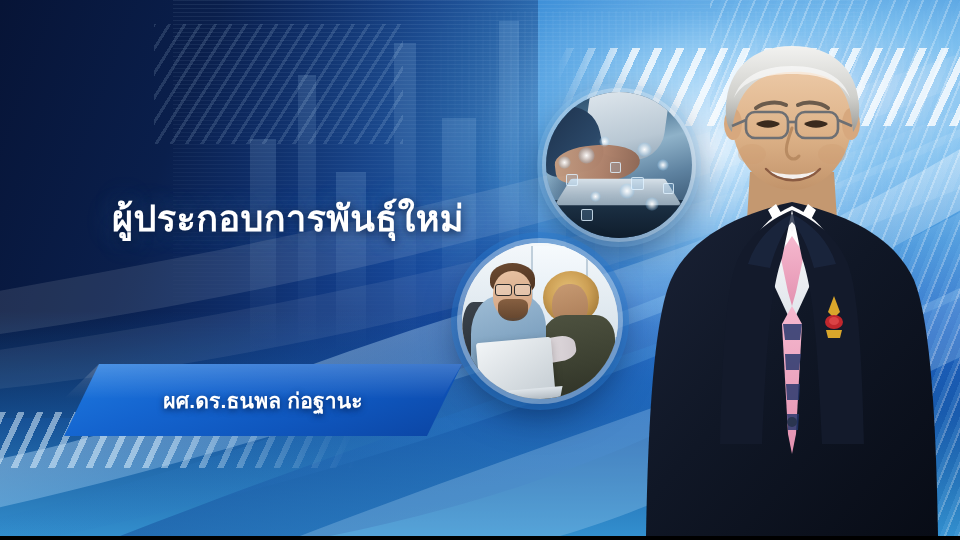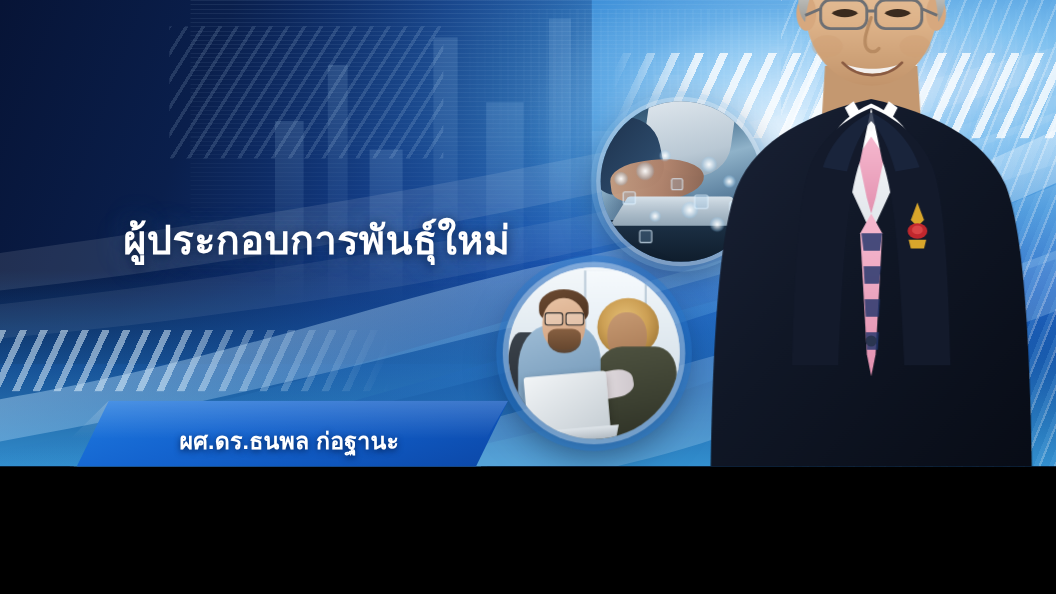--- a/index.html
+++ b/index.html
@@ -4,21 +4,21 @@
 <title>Presentation Slide</title>
 <style>
   html,body{margin:0;padding:0;background:#000;}
   body{
     font-family:"Liberation Sans","DejaVu Sans",sans-serif;
     -webkit-font-smoothing:antialiased;
   }
 
   .slide{
     position:relative;
-    width:960px;height:424px;
+    width:960px;height:536px;
     overflow:hidden;
     background:#0b2a66;
   }
 
   
   .bg-base{
     position:absolute;inset:0;
     background:
       radial-gradient(130% 95% at 86% 18%, #cfe6fb 0%, #7ec0ef 14%, #3d8fd8 30%, #1d5ec0 48%, #123f92 66%, #0c2a66 84%, #0a1f4f 100%),
       linear-gradient(180deg,#08173d 0%,#0d2a66 40%,#16569f 75%,#2a86cf 100%);

